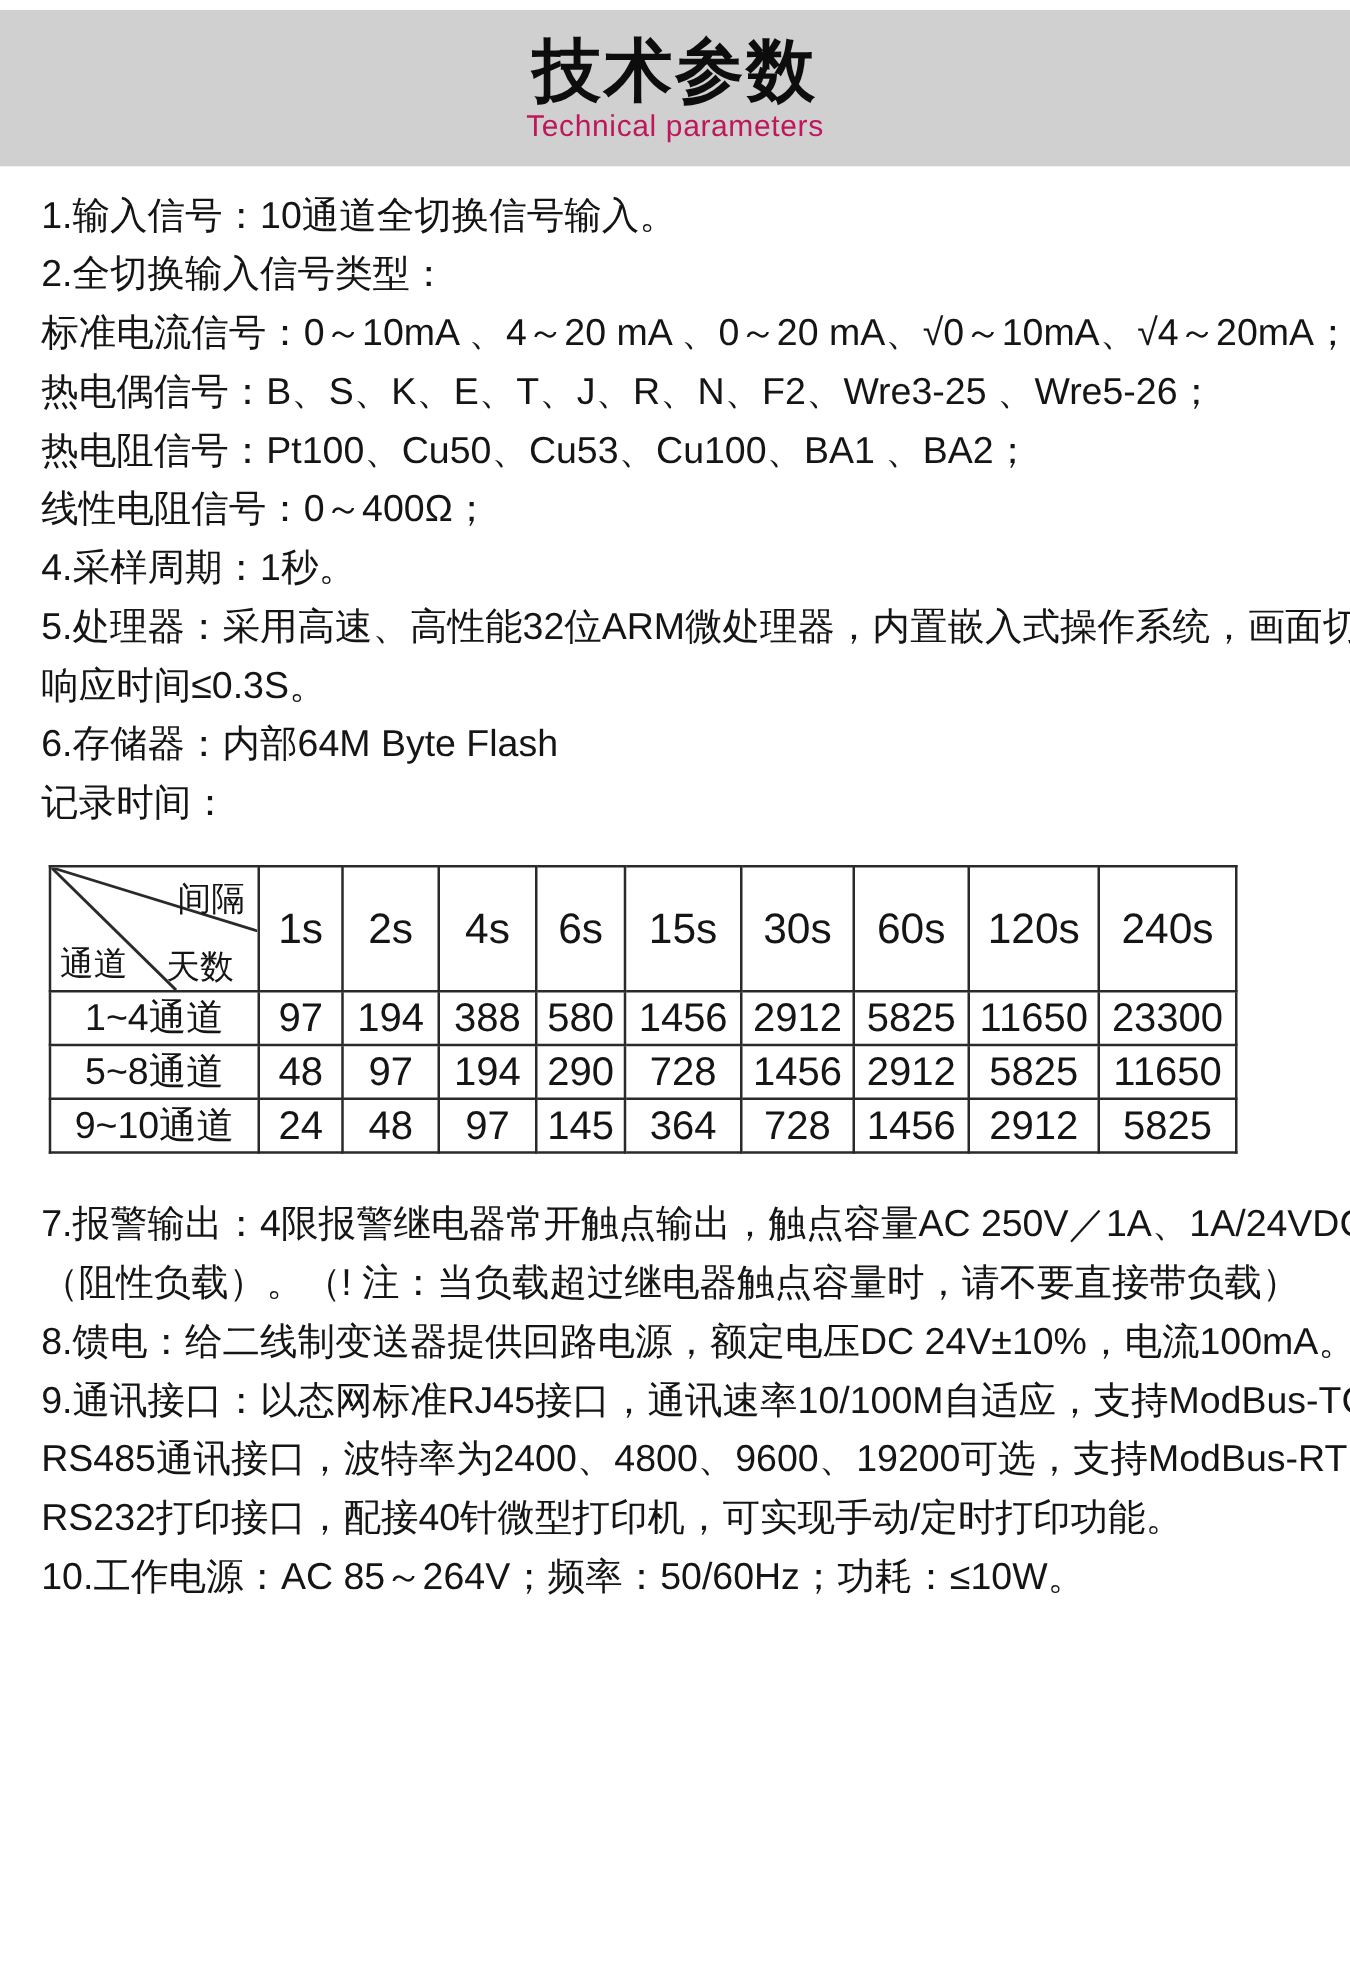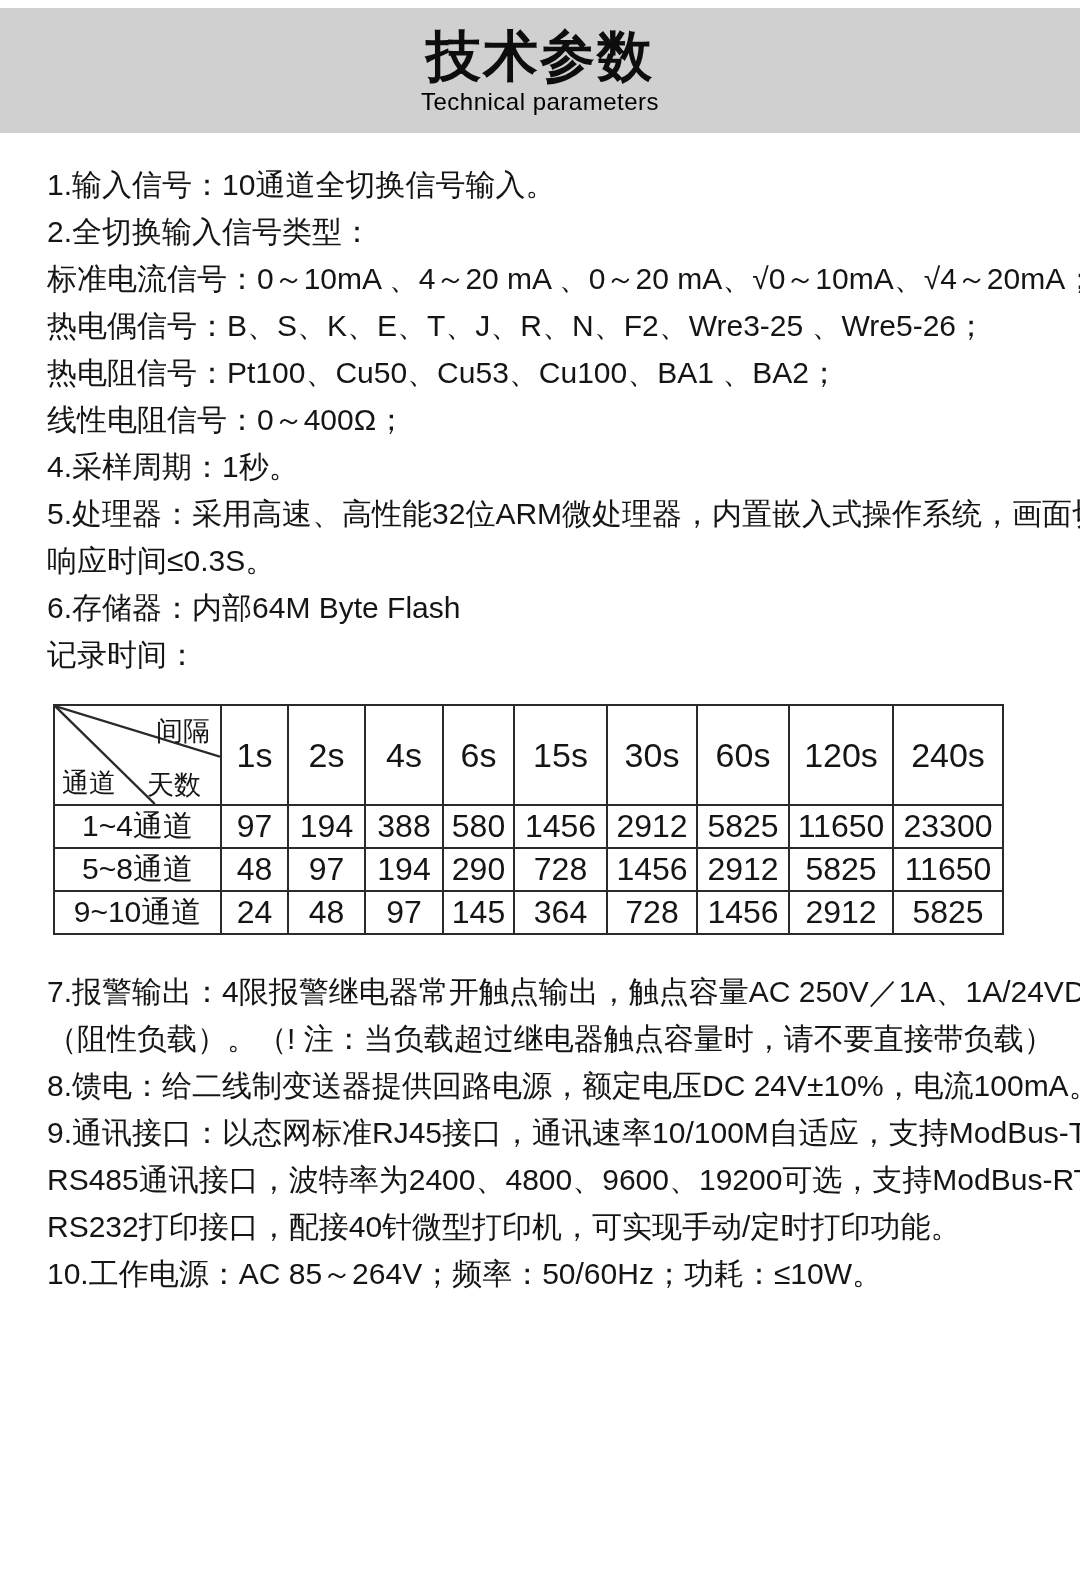--- a/index.html
+++ b/index.html
@@ -25,26 +25,26 @@
     font-size: 55px;
     line-height: 1;
     font-weight: 700;
     letter-spacing: 2px;
     color: #0d0d0d;
   }
   .subtitle {
     margin-top: 4px;
     font-size: 24px;
     font-weight: 400;
-    color: #000000;
+    color: #be185d;
     letter-spacing: 0.5px;
   }
   .content {
-    padding: 0 47px;
-    margin-top: 28px;
+    padding: 0 33px;
+    margin-top: 16px;
   }
   .line {
     font-size: 30px;
     line-height: 47px;
     height: 47px;
     white-space: pre;
   }
   table.rec {
     border-collapse: collapse;
     table-layout: fixed;

